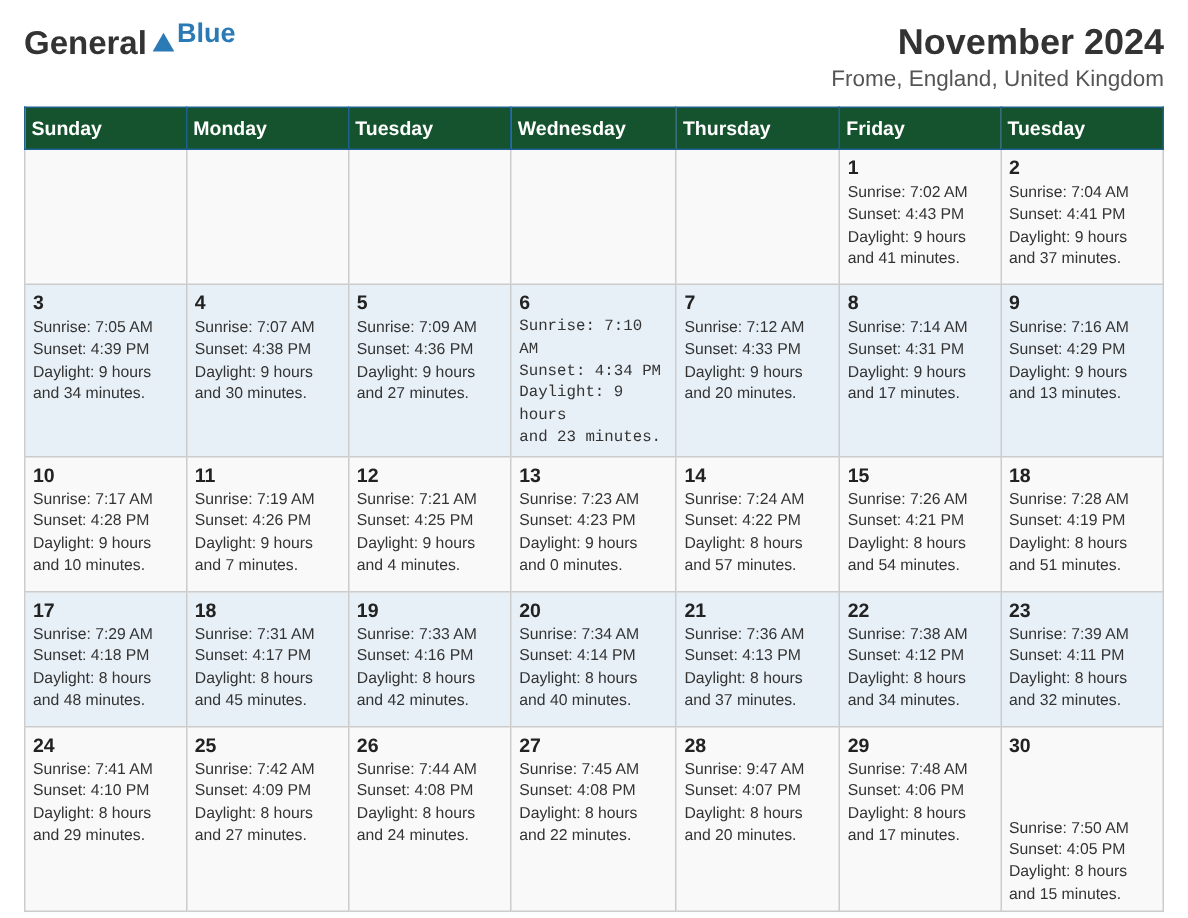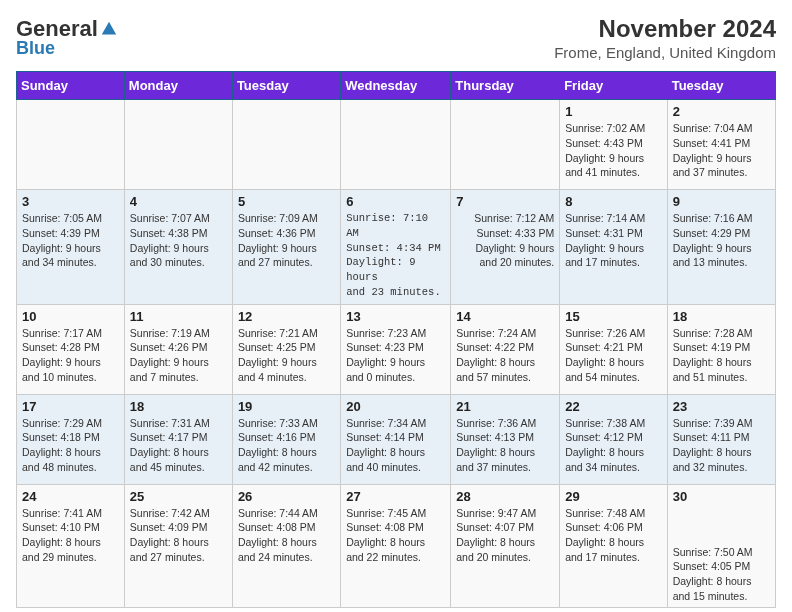--- a/index.html
+++ b/index.html
@@ -11,21 +11,20 @@
       padding: 16px;
     }
     .header-section {
       display: flex;
       justify-content: space-between;
       align-items: flex-start;
       margin-bottom: 10px;
     }
     .logo {
       display: flex;
-      flex-direction: column;
       align-items: flex-start;
     }
     .logo-text {
       display: flex;
       align-items: center;
       font-size: 22px;
       font-weight: bold;
       color: #333;
     }
     .logo-general { color: #333; }
@@ -48,21 +47,21 @@
       font-size: 15px;
       color: #555;
       margin-top: 2px;
     }
     .calendar-table {
       width: 100%;
       border-collapse: collapse;
       font-size: 11px;
     }
     .calendar-table thead tr th {
-      background-color: #6d28d9;
+      background-color: #14532d;
       color: #fff;
       padding: 6px 4px;
       text-align: left;
       font-size: 13px;
       font-weight: bold;
       border: 1px solid #1e6090;
     }
     .calendar-table tbody tr td {
       border: 1px solid #ccc;
       vertical-align: top;
@@ -167,21 +166,21 @@
         </td>
         <td>
           <div class="day-number">6</div>
           <div class="day-info" style="white-space: pre-line; font-family: Liberation Mono, monospace;">Sunrise: 7:10 AM
 Sunset: 4:34 PM
 Daylight: 9 hours
 and 23 minutes.</div>
         </td>
         <td>
           <div class="day-number">7</div>
-          <div class="day-info" style="white-space: pre-line; text-align: right;">Sunrise: 7:12 AM
+          <div class="day-info" style="white-space: pre-line;">Sunrise: 7:12 AM
 Sunset: 4:33 PM
 Daylight: 9 hours
 and 20 minutes.</div>
         </td>
         <td>
           <div class="day-number">8</div>
           <div class="day-info" style="white-space: pre-line;">Sunrise: 7:14 AM
 Sunset: 4:31 PM
 Daylight: 9 hours
 and 17 minutes.</div>

